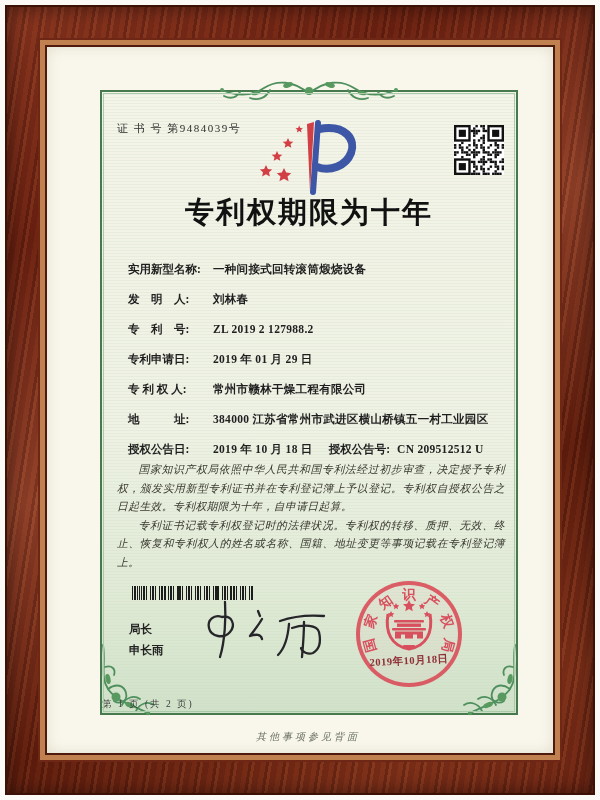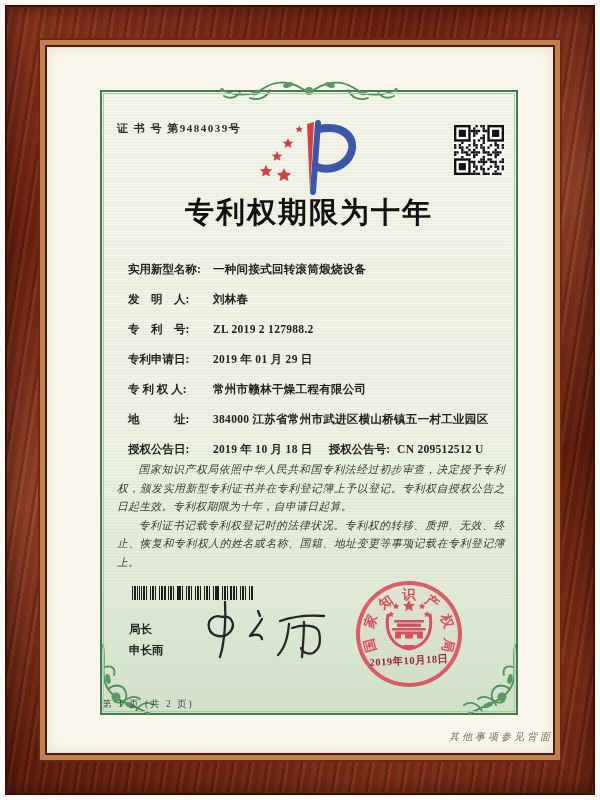--- a/index.html
+++ b/index.html
@@ -24,21 +24,21 @@
       #f8f6ea;}
   .cert::after{content:"";position:absolute;inset:1px;border:1px solid #a9cbaa;pointer-events:none;}
 
   .orn{position:absolute;color:#4e8f5d;}
   .orn svg{display:block;}
   .orn-top{left:50%;top:-16px;transform:translateX(-50%);}
   .orn-bl{left:-6px;bottom:-6px;}
   .orn-br{right:-6px;bottom:-6px;transform:scaleX(-1);}
 
   
-  .cert-no{position:absolute;left:15px;top:29px;font-size:11px;letter-spacing:1.5px;color:#2d2d2d;font-weight:700;}
+  .cert-no{position:absolute;left:15px;top:29px;font-size:11px;letter-spacing:1.5px;color:#2d2d2d;font-weight:400;}
   .logo{position:absolute;left:150px;top:24px;width:112px;height:84px;}
   .qr{position:absolute;left:352px;top:33px;width:50px;height:50px;background:#fff;}
   .title{position:absolute;left:0;right:0;top:101px;text-align:center;font-size:29px;font-weight:bold;letter-spacing:2px;color:#111;}
 
   
   .fields{position:absolute;left:26px;right:24px;top:162px;font-size:11.5px;color:#1f1f1f;font-weight:600;}
   .row{height:30px;display:flex;align-items:center;white-space:nowrap;}
   .lab{display:inline-block;min-width:78px;}
   .val{margin-left:7px;letter-spacing:.3px;}
   .pair2{margin-left:16px;text-align:center;}
@@ -56,21 +56,21 @@
   .signature{position:absolute;left:90px;top:505px;}
 
   .seal{position:absolute;left:254px;top:489px;width:106px;height:106px;}
   .seal-ring{position:absolute;inset:0;border:4px solid rgba(217,74,86,.88);border-radius:50%;background:rgba(235,120,130,.05);box-sizing:border-box;}
   .seal-char{position:absolute;left:50%;top:50%;width:16px;margin-left:-8px;margin-top:-8px;text-align:center;
     font-size:13.5px;font-weight:700;color:#d84f5d;font-family:"Liberation Serif",serif;}
   .seal-date{position:absolute;left:-9px;top:73px;width:124px;text-align:center;font-size:10.5px;font-weight:700;color:#8e2f36;transform:rotate(-3deg);letter-spacing:.5px;white-space:nowrap;}
   .emblem{position:absolute;left:27px;top:15px;}
 
   .page-footer{position:absolute;left:0;right:0;top:606px;font-size:9.5px;color:#3c3c3c;letter-spacing:2px;}
-  .back-note{position:absolute;left:16px;right:0;top:683px;text-align:right;font-size:10px;font-style:italic;color:#6b7263;letter-spacing:3px;}
+  .back-note{position:absolute;left:16px;right:0;top:683px;text-align:center;font-size:10px;font-style:italic;color:#6b7263;letter-spacing:3px;}
 </style>
 </head>
 <body>
 
 <div class="stage">
   <div class="frame"></div>
   <div class="paper">
 
     <div class="cert">
 

